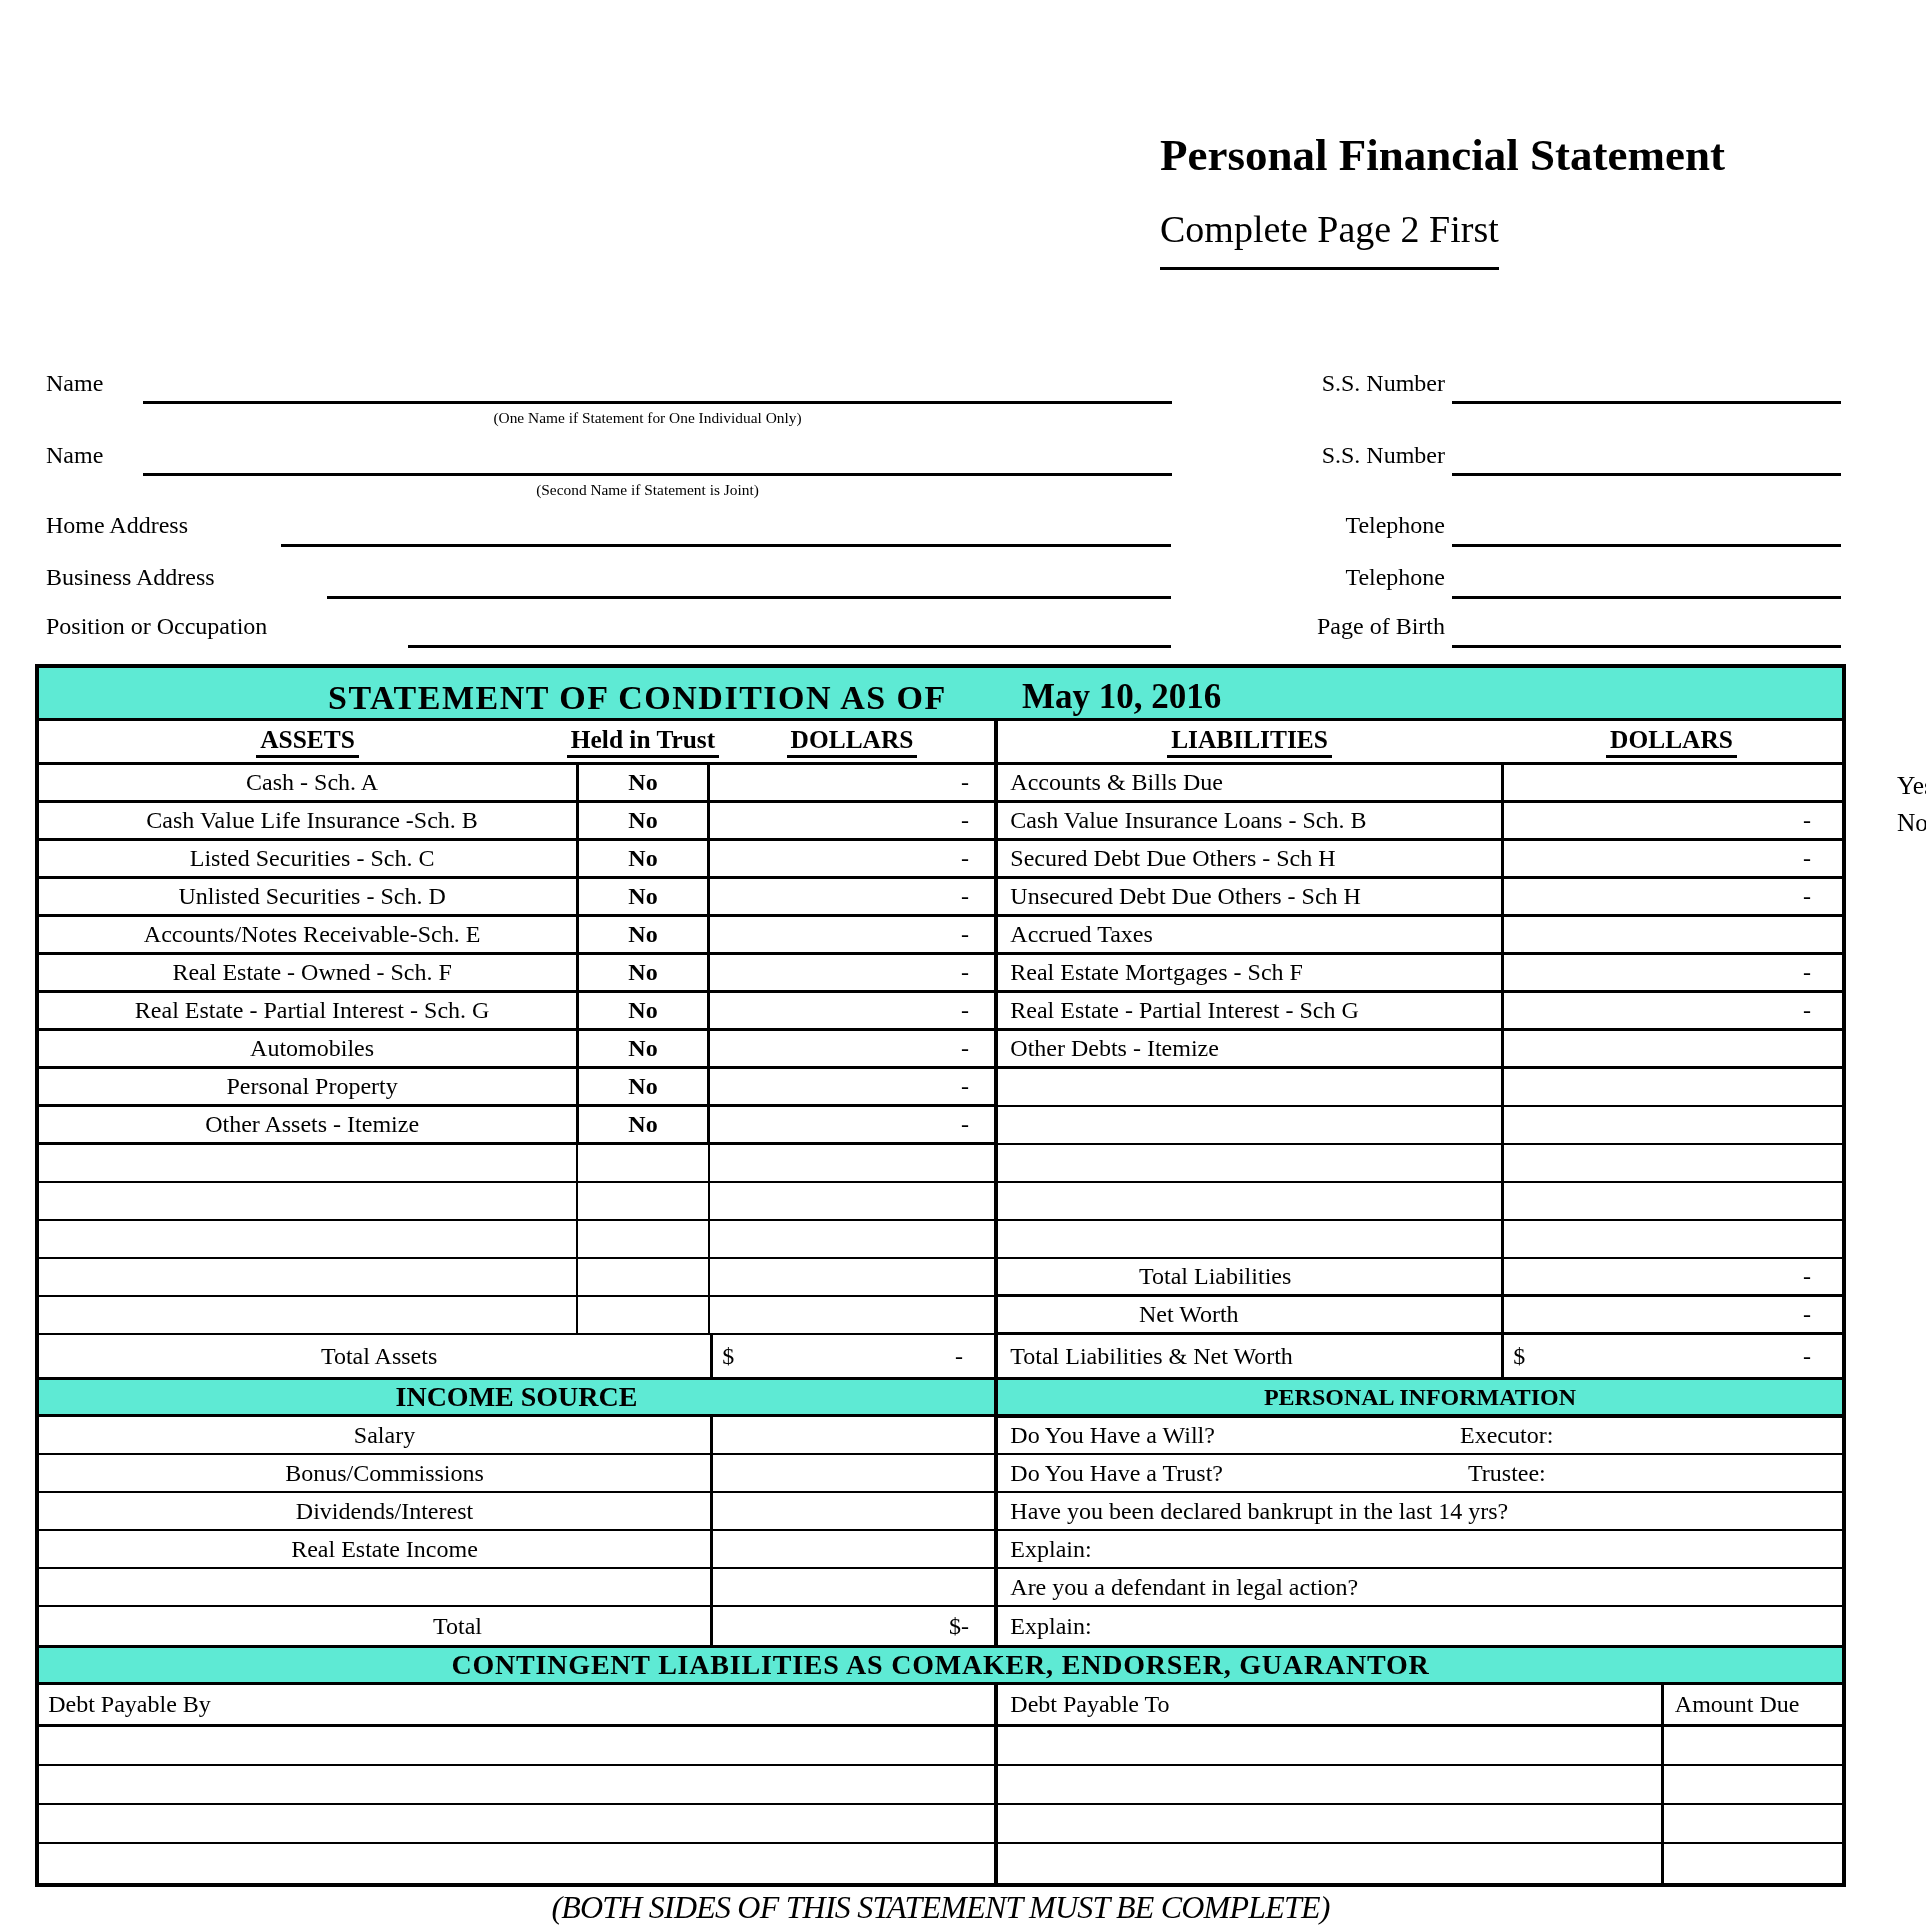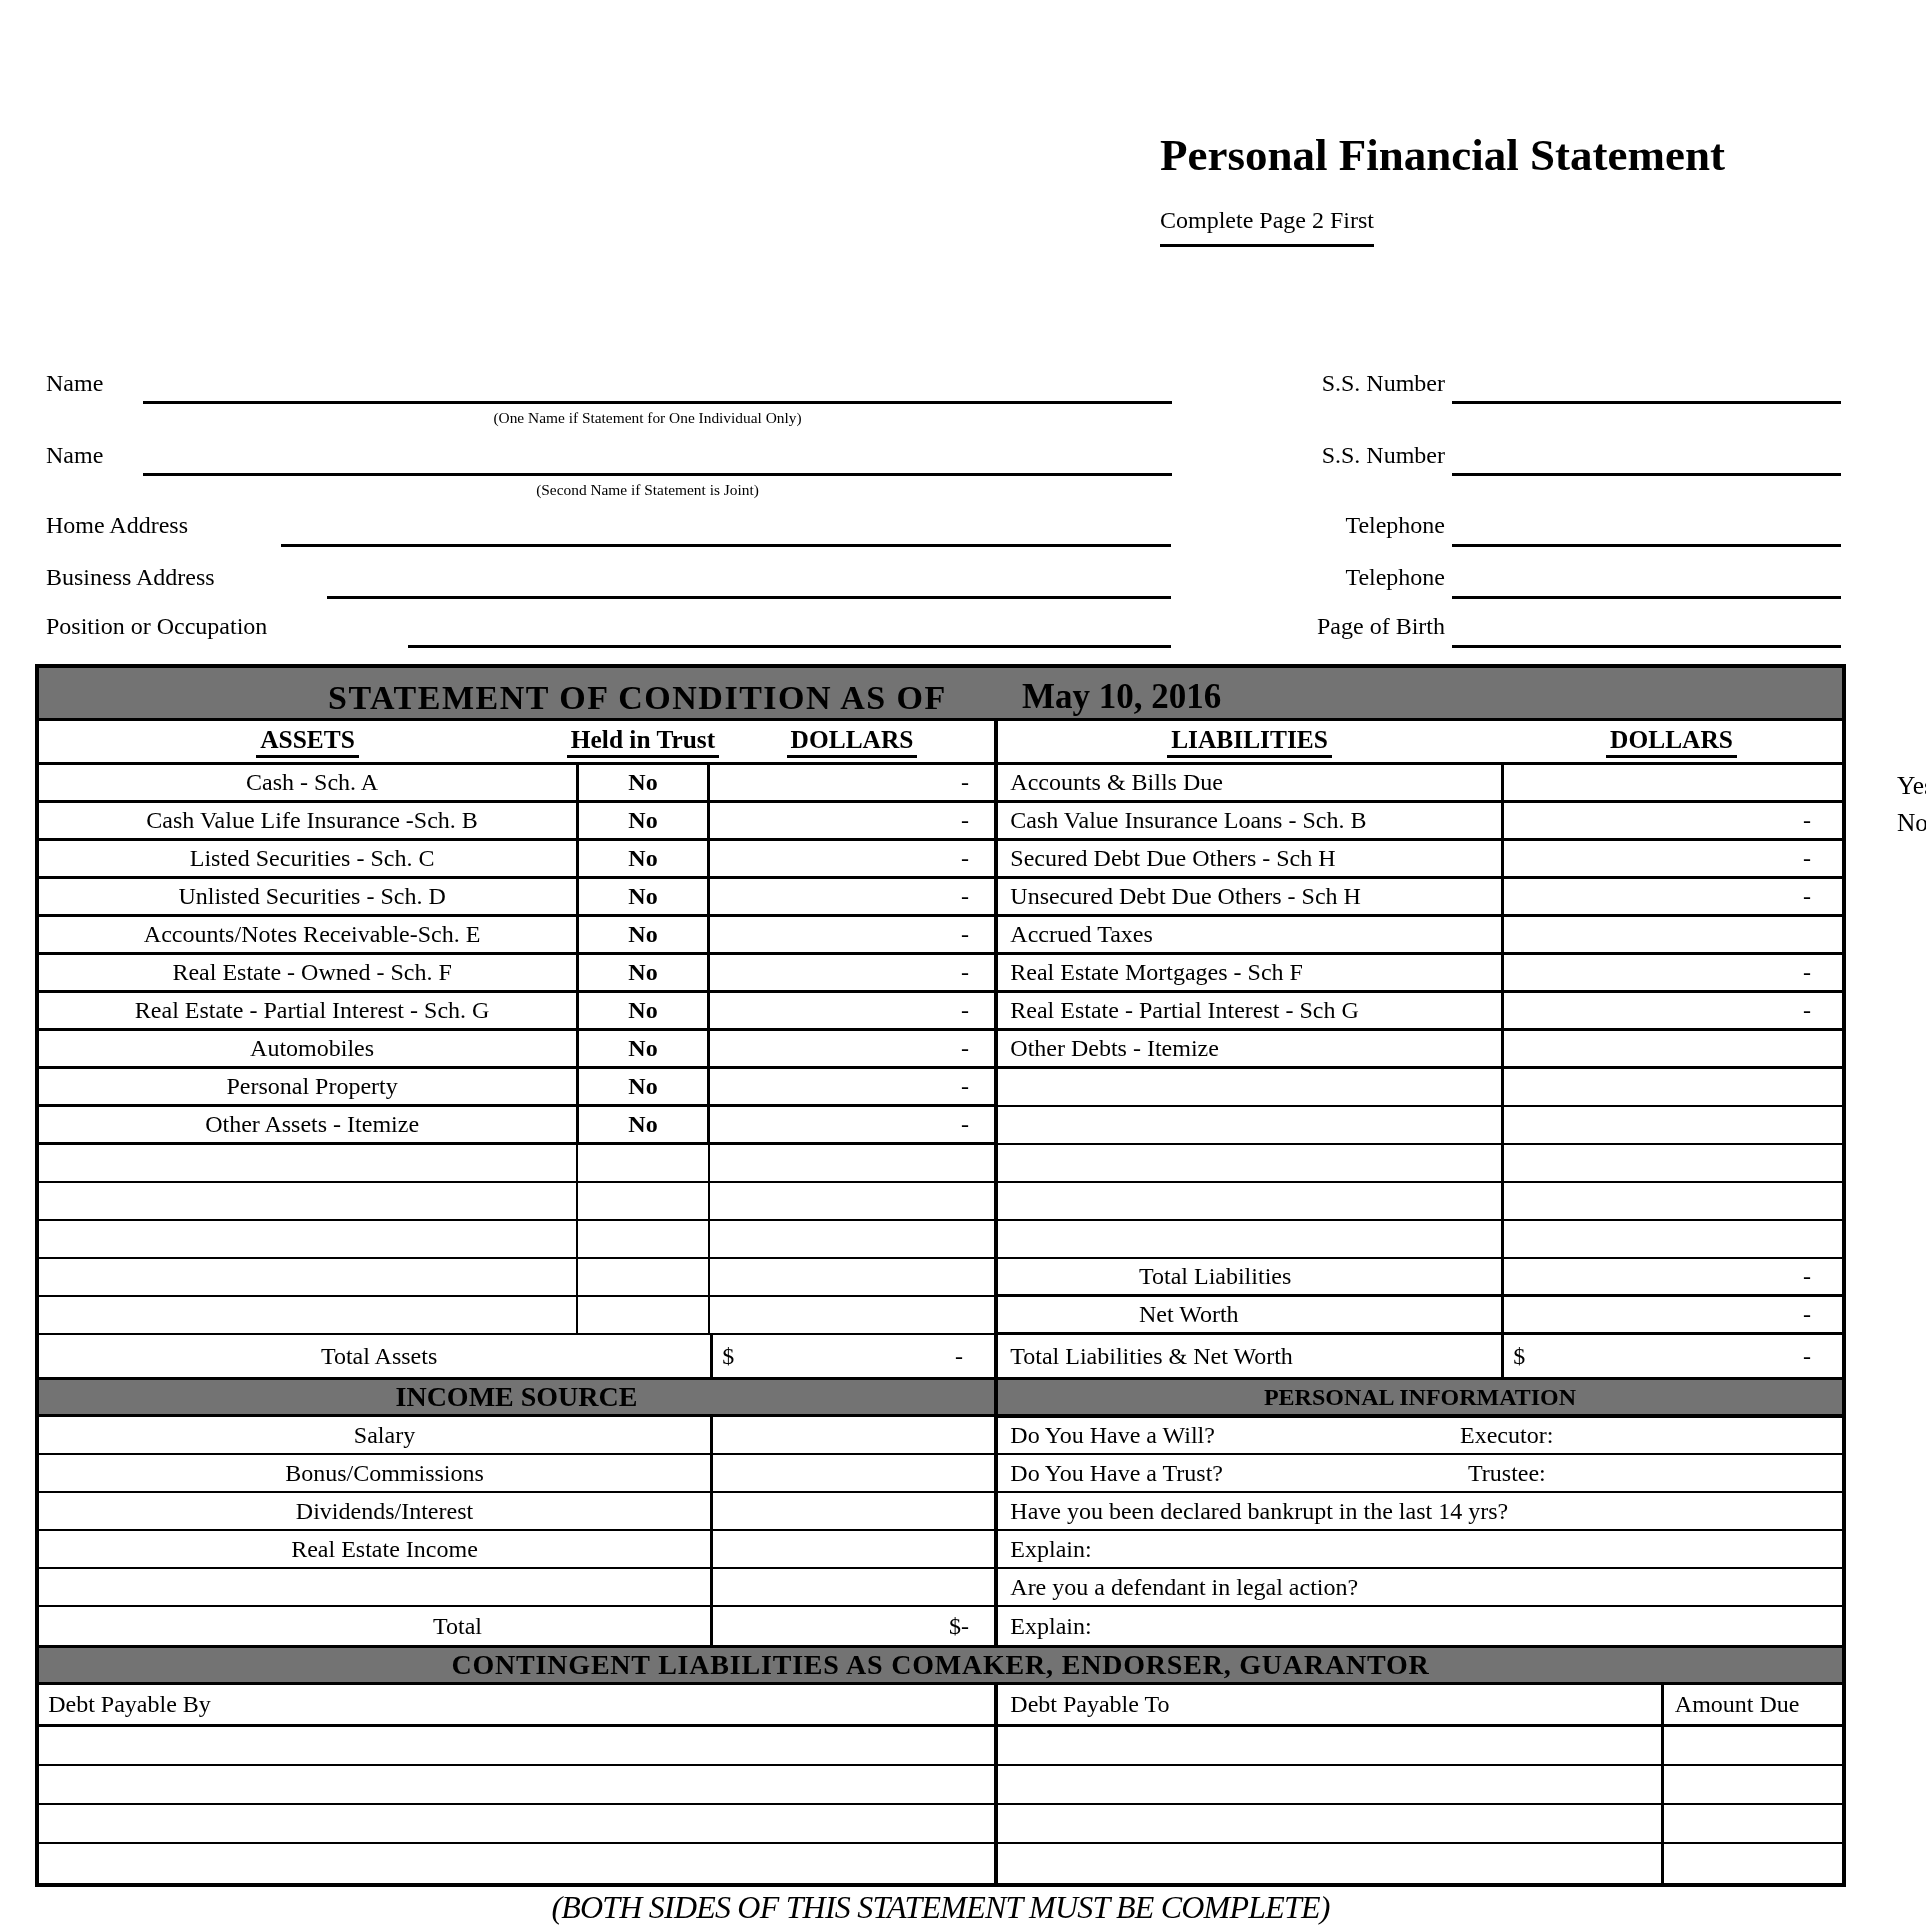--- a/index.html
+++ b/index.html
@@ -2,31 +2,31 @@
 <html style="font-size:12.3px"><head>
 <meta charset="utf-8">
 <style>
   * { box-sizing: border-box; margin: 0; padding: 0; }
   html,body { background:#fff; }
   body { font-family: "Liberation Serif", "DejaVu Serif", serif; color:#000; }
   .page { position:relative; width:1926px; height:1926px; background:#fff; overflow:hidden; }
 
   
   .doc-title { position:absolute; left:1160px; top:129px; font-size:45px; font-weight:bold; white-space:nowrap; }
-  .doc-subtitle { position:absolute; left:1160px; top:207px; font-size:24px; border-bottom:3.1px solid #000; padding-bottom:10px; white-space:nowrap; }
+  .doc-subtitle { position:absolute; left:1160px; top:207px; font-size:38px; border-bottom:3.1px solid #000; padding-bottom:16px; white-space:nowrap; }
 
   
   .flabel { position:absolute; font-size:24px; white-space:nowrap; }
   .rlabel { position:absolute; left:1152px; width:293px; text-align:right; font-size:24px; white-space:nowrap; }
   .fline  { position:absolute; border-bottom:3.1px solid #000; height:0; }
   .fcap   { position:absolute; left:301px; width:693px; text-align:center; font-size:15.4px; white-space:nowrap; }
 
   
   .stmt { position:absolute; left:35px; top:664px; width:1811px; border:4.6px solid #000; background:#fff; }
-  .band { background:#737373; font-weight:bold; }
+  .band { background:#5eead4; font-weight:bold; }
   .band1 { position:relative; height:53px; border-bottom:3.9px solid #000; }
   .band1-title { position:absolute; left:289px; top:10.8px; font-size:34px; letter-spacing:1.5px; white-space:nowrap; }
   .band1-date  { position:absolute; left:983px; top:8.5px; font-size:35px; white-space:nowrap; }
 
   .halves { display:flex; }
   .h-left { width:959px; border-right:4.6px solid #000;text-align:center; }
   .h-right { flex:1; }
 
   .hdr { height:44px; border-bottom:3.9px solid #000; display:flex; align-items:flex-end; padding-bottom:3.9px; font-weight:bold; font-size:25.4px; }
   .hc { display:flex; justify-content:center; align-items:flex-end; }

